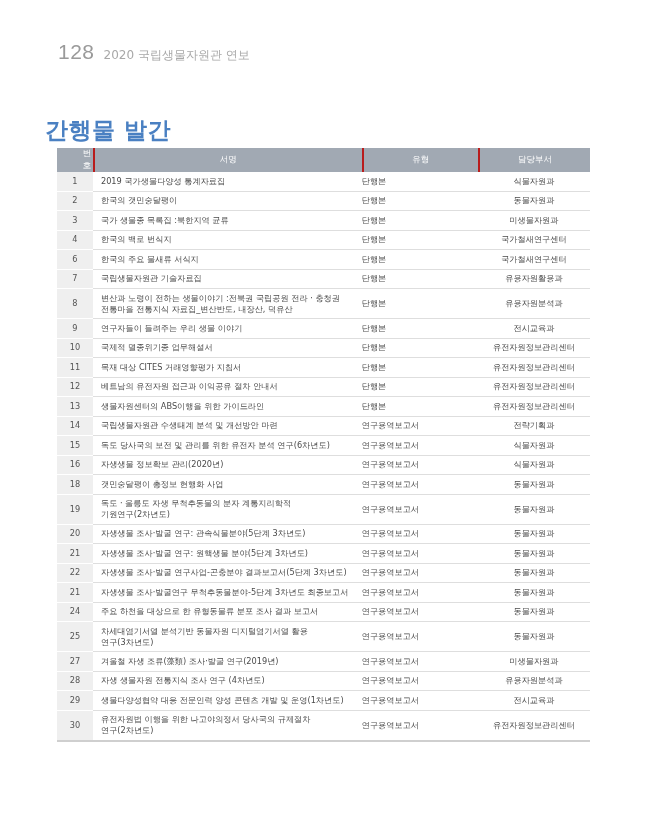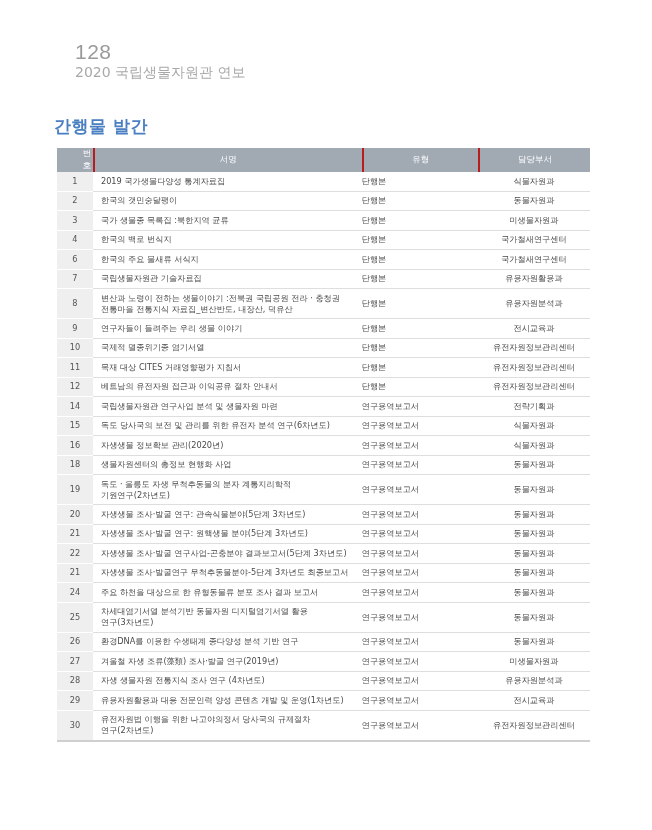--- a/index.html
+++ b/index.html
@@ -1,24 +1,24 @@
 <!DOCTYPE html>
 <html><head>
 <meta charset="utf-8">
 <style>
   html, body { margin: 0; padding: 0; }
   body {
     width: 652px; height: 830px; background: #ffffff; position: relative;
     font-family: "DejaVu Sans", "Liberation Sans", sans-serif; color: #4a4a4a;
     overflow: hidden;
   }
-  .page-header { position: absolute; left: 58px; top: 40px; display: flex; align-items: baseline; flex-direction: column; }
+  .page-header { position: absolute; left: 58px; top: 40px; display: flex; align-items: baseline; }
   .page-number { font-family: "Liberation Sans", sans-serif; font-size: 21px; color: #9a9a9a; letter-spacing: 0.5px; font-weight: 300; }
-  .page-subtitle { font-size: 14px; color: #a8a8a8; margin-left: 17px; }
-  .section-title { position: absolute; left: 54px; top: 115px; font-size: 17px; color: #4a80c2; font-weight: bold; letter-spacing: 0.5px; }
+  .page-subtitle { font-size: 12px; color: #a8a8a8; margin-left: 9px; }
+  .section-title { position: absolute; left: 45px; top: 115px; font-size: 23px; color: #4a80c2; font-weight: bold; letter-spacing: 0.5px; }
   table.pubs {
     position: absolute; left: 57px; top: 148px; width: 533px;
     border-collapse: separate; border-spacing: 0; font-size: 8.2px; color: #4a4a4a;
   }
   table.pubs th {
     background: #a1a9b3; color: #ffffff; font-weight: normal; height: 17px; padding: 0;
     font-size: 8.5px; border-left: 2px solid #b91c1c; text-align: center;
   }
   table.pubs th:first-child { border-left: none; padding-left: 24px; }
   table.pubs td { padding: 0; border-bottom: 1px solid #dedede; vertical-align: middle; line-height: 11px; }
@@ -113,21 +113,21 @@
         <td class="c-no"><span class="">9</span></td>
         <td class="c-title">
           <span class="title-text">연구자들이 들려주는 우리 생물 이야기</span>
         </td>
         <td class="c-type"><span class="">단행본</span></td>
         <td class="c-dept"><span class="">전시교육과</span></td>
       </tr>
       <tr class="single">
         <td class="c-no"><span class="">10</span></td>
         <td class="c-title">
-          <span class="title-text">국제적 멸종위기종 염기서열</span>
+          <span class="title-text">국제적 멸종위기종 업무해설서</span>
         </td>
         <td class="c-type"><span class="">단행본</span></td>
         <td class="c-dept"><span class="">유전자원정보관리센터</span></td>
       </tr>
       <tr class="single">
         <td class="c-no"><span class="">11</span></td>
         <td class="c-title">
           <span class="title-text">목재 대상 CITES  거래영향평가 지침서</span>
         </td>
         <td class="c-type"><span class="">단행본</span></td>
@@ -135,23 +135,31 @@
       </tr>
       <tr class="single">
         <td class="c-no"><span class="">12</span></td>
         <td class="c-title">
           <span class="title-text">베트남의 유전자원 접근과 이익공유 절차 안내서</span>
         </td>
         <td class="c-type"><span class="">단행본</span></td>
         <td class="c-dept"><span class="">유전자원정보관리센터</span></td>
       </tr>
       <tr class="single">
+        <td class="c-no"><span class="">13</span></td>
+        <td class="c-title">
+          <span class="title-text">생물자원센터의 ABS이행을 위한 가이드라인</span>
+        </td>
+        <td class="c-type"><span class="">단행본</span></td>
+        <td class="c-dept"><span class="">유전자원정보관리센터</span></td>
+      </tr>
+      <tr class="single">
         <td class="c-no"><span class="">14</span></td>
         <td class="c-title">
-          <span class="title-text">국립생물자원관 연구사업 분석 및 생물자원 마련</span>
+          <span class="title-text">국립생물자원관 수생태계 분석 및 개선방안 마련</span>
         </td>
         <td class="c-type"><span class="">연구용역보고서</span></td>
         <td class="c-dept"><span class="">전략기획과</span></td>
       </tr>
       <tr class="single">
         <td class="c-no"><span class="">15</span></td>
         <td class="c-title">
           <span class="title-text">독도 당사국의 보전 및 관리를 위한 유전자 분석 연구(6차년도)</span>
         </td>
         <td class="c-type"><span class="">연구용역보고서</span></td>
@@ -161,21 +169,21 @@
         <td class="c-no"><span class="">16</span></td>
         <td class="c-title">
           <span class="title-text">자생생물 정보확보 관리(2020년)</span>
         </td>
         <td class="c-type"><span class="">연구용역보고서</span></td>
         <td class="c-dept"><span class="">식물자원과</span></td>
       </tr>
       <tr class="single">
         <td class="c-no"><span class="">18</span></td>
         <td class="c-title">
-          <span class="title-text">생물자원센터의 총정보 현행화 사업</span>
+          <span class="title-text">갯민숭달팽이 총정보 현행화 사업</span>
         </td>
         <td class="c-type"><span class="">연구용역보고서</span></td>
         <td class="c-dept"><span class="">동물자원과</span></td>
       </tr>
       <tr class="double">
         <td class="c-no"><span class="">19</span></td>
         <td class="c-title">
           <span class="title-text">독도 · 울릉도 자생 무척추동물의 분자 계통지리학적
 기원연구(2차년도)</span>
         </td>
@@ -225,47 +233,39 @@
       <tr class="double">
         <td class="c-no"><span class="">25</span></td>
         <td class="c-title">
           <span class="title-text">차세대염기서열 분석기반 동물자원 디지털염기서열 활용
 연구(3차년도)</span>
         </td>
         <td class="c-type"><span class="">연구용역보고서</span></td>
         <td class="c-dept"><span class="">동물자원과</span></td>
       </tr>
       <tr class="single">
-        <td class="c-no"><span class="">26</span></td>
-        <td class="c-title">
-          <span class="title-text">환경DNA를 이용한 수생태계 종다양성 분석 기반 연구</span>
-        </td>
-        <td class="c-type"><span class="">연구용역보고서</span></td>
-        <td class="c-dept"><span class="">동물자원과</span></td>
-      </tr>
-      <tr class="single">
         <td class="c-no"><span class="">27</span></td>
         <td class="c-title">
           <span class="title-text">겨울철 자생 조류(藻類) 조사·발굴 연구(2019년)</span>
         </td>
         <td class="c-type"><span class="">연구용역보고서</span></td>
         <td class="c-dept"><span class="">미생물자원과</span></td>
       </tr>
       <tr class="single">
         <td class="c-no"><span class="">28</span></td>
         <td class="c-title">
           <span class="title-text">자생 생물자원 전통지식 조사 연구 (4차년도)</span>
         </td>
         <td class="c-type"><span class="">연구용역보고서</span></td>
         <td class="c-dept"><span class="">유용자원분석과</span></td>
       </tr>
       <tr class="single">
         <td class="c-no"><span class="">29</span></td>
         <td class="c-title">
-          <span class="title-text">유용자원활용과 대응 전문인력 양성 콘텐츠 개발 및 운영(1차년도)</span>
+          <span class="title-text">생물다양성협약 대응 전문인력 양성 콘텐츠 개발 및 운영(1차년도)</span>
         </td>
         <td class="c-type"><span class="">연구용역보고서</span></td>
         <td class="c-dept"><span class="">전시교육과</span></td>
       </tr>
       <tr class="double">
         <td class="c-no"><span class="">30</span></td>
         <td class="c-title">
           <span class="title-text">유전자원법 이행을 위한 나고야의정서 당사국의 규제절차
 연구(2차년도)</span>
         </td>

